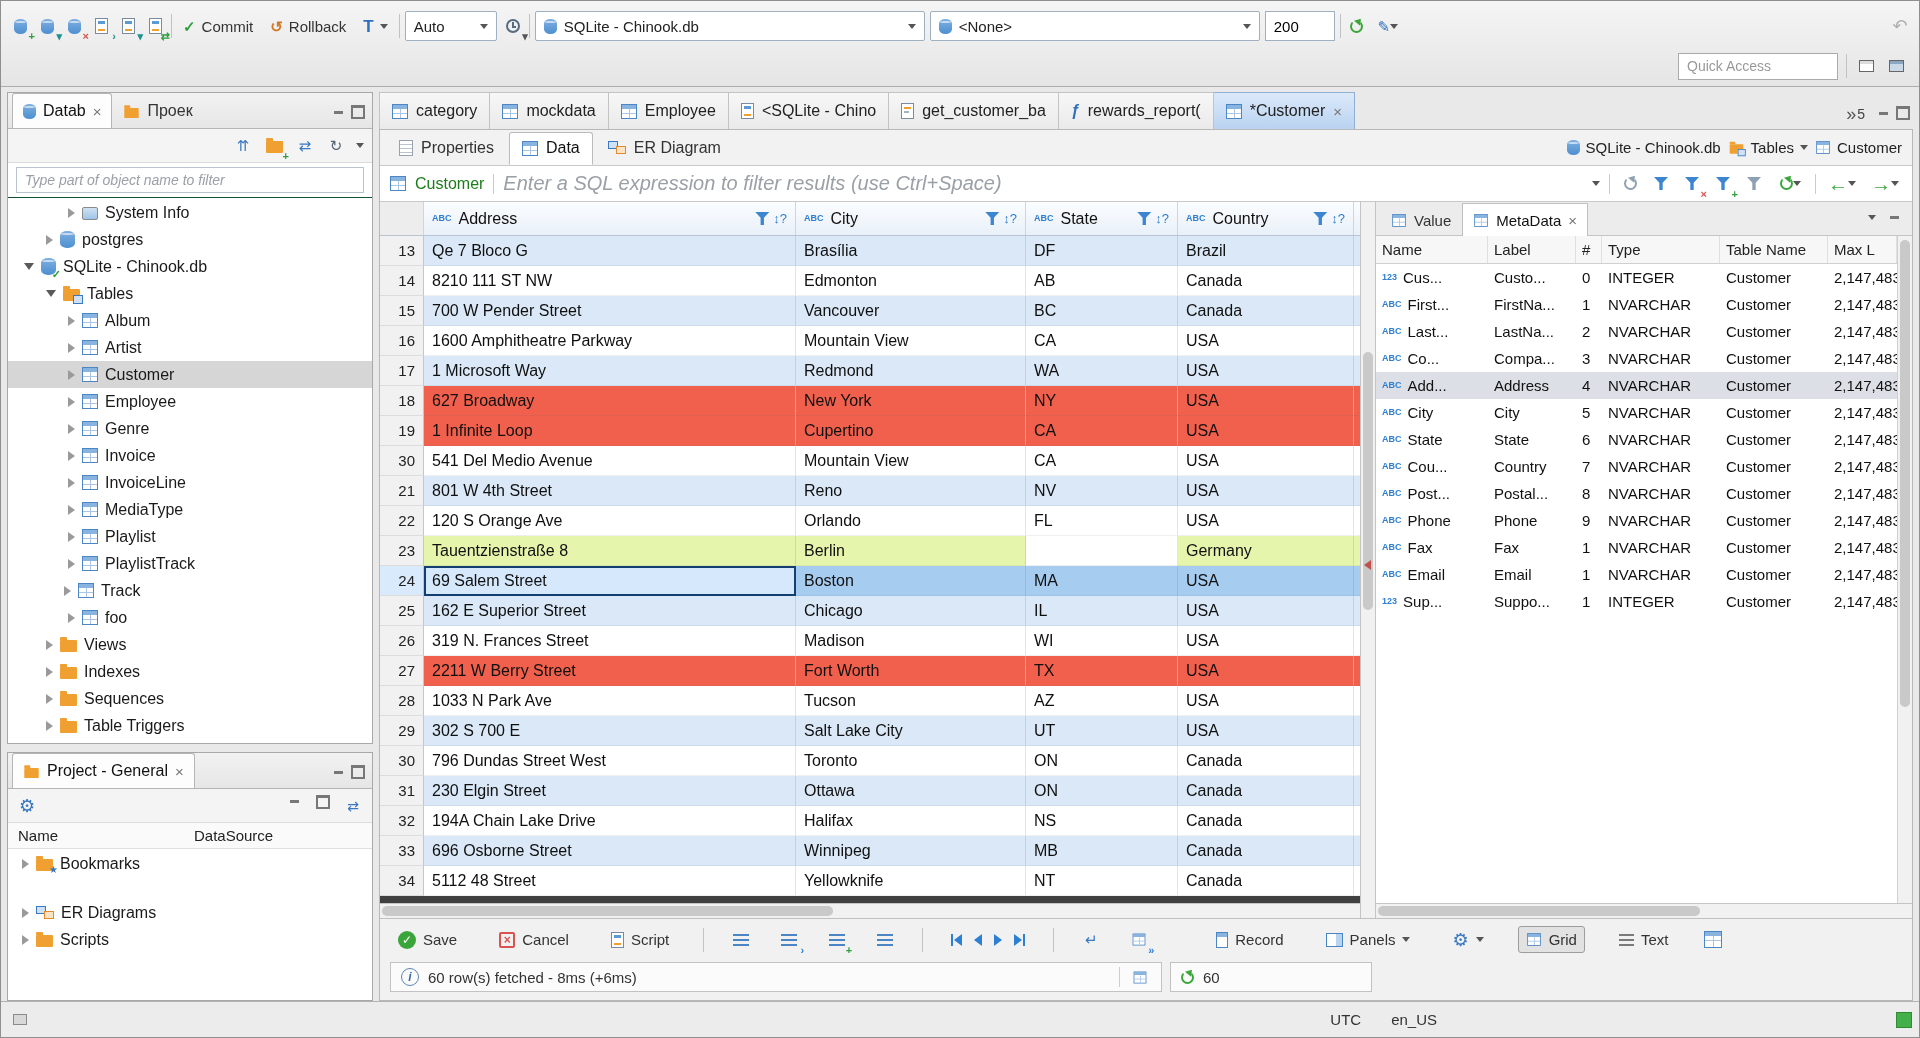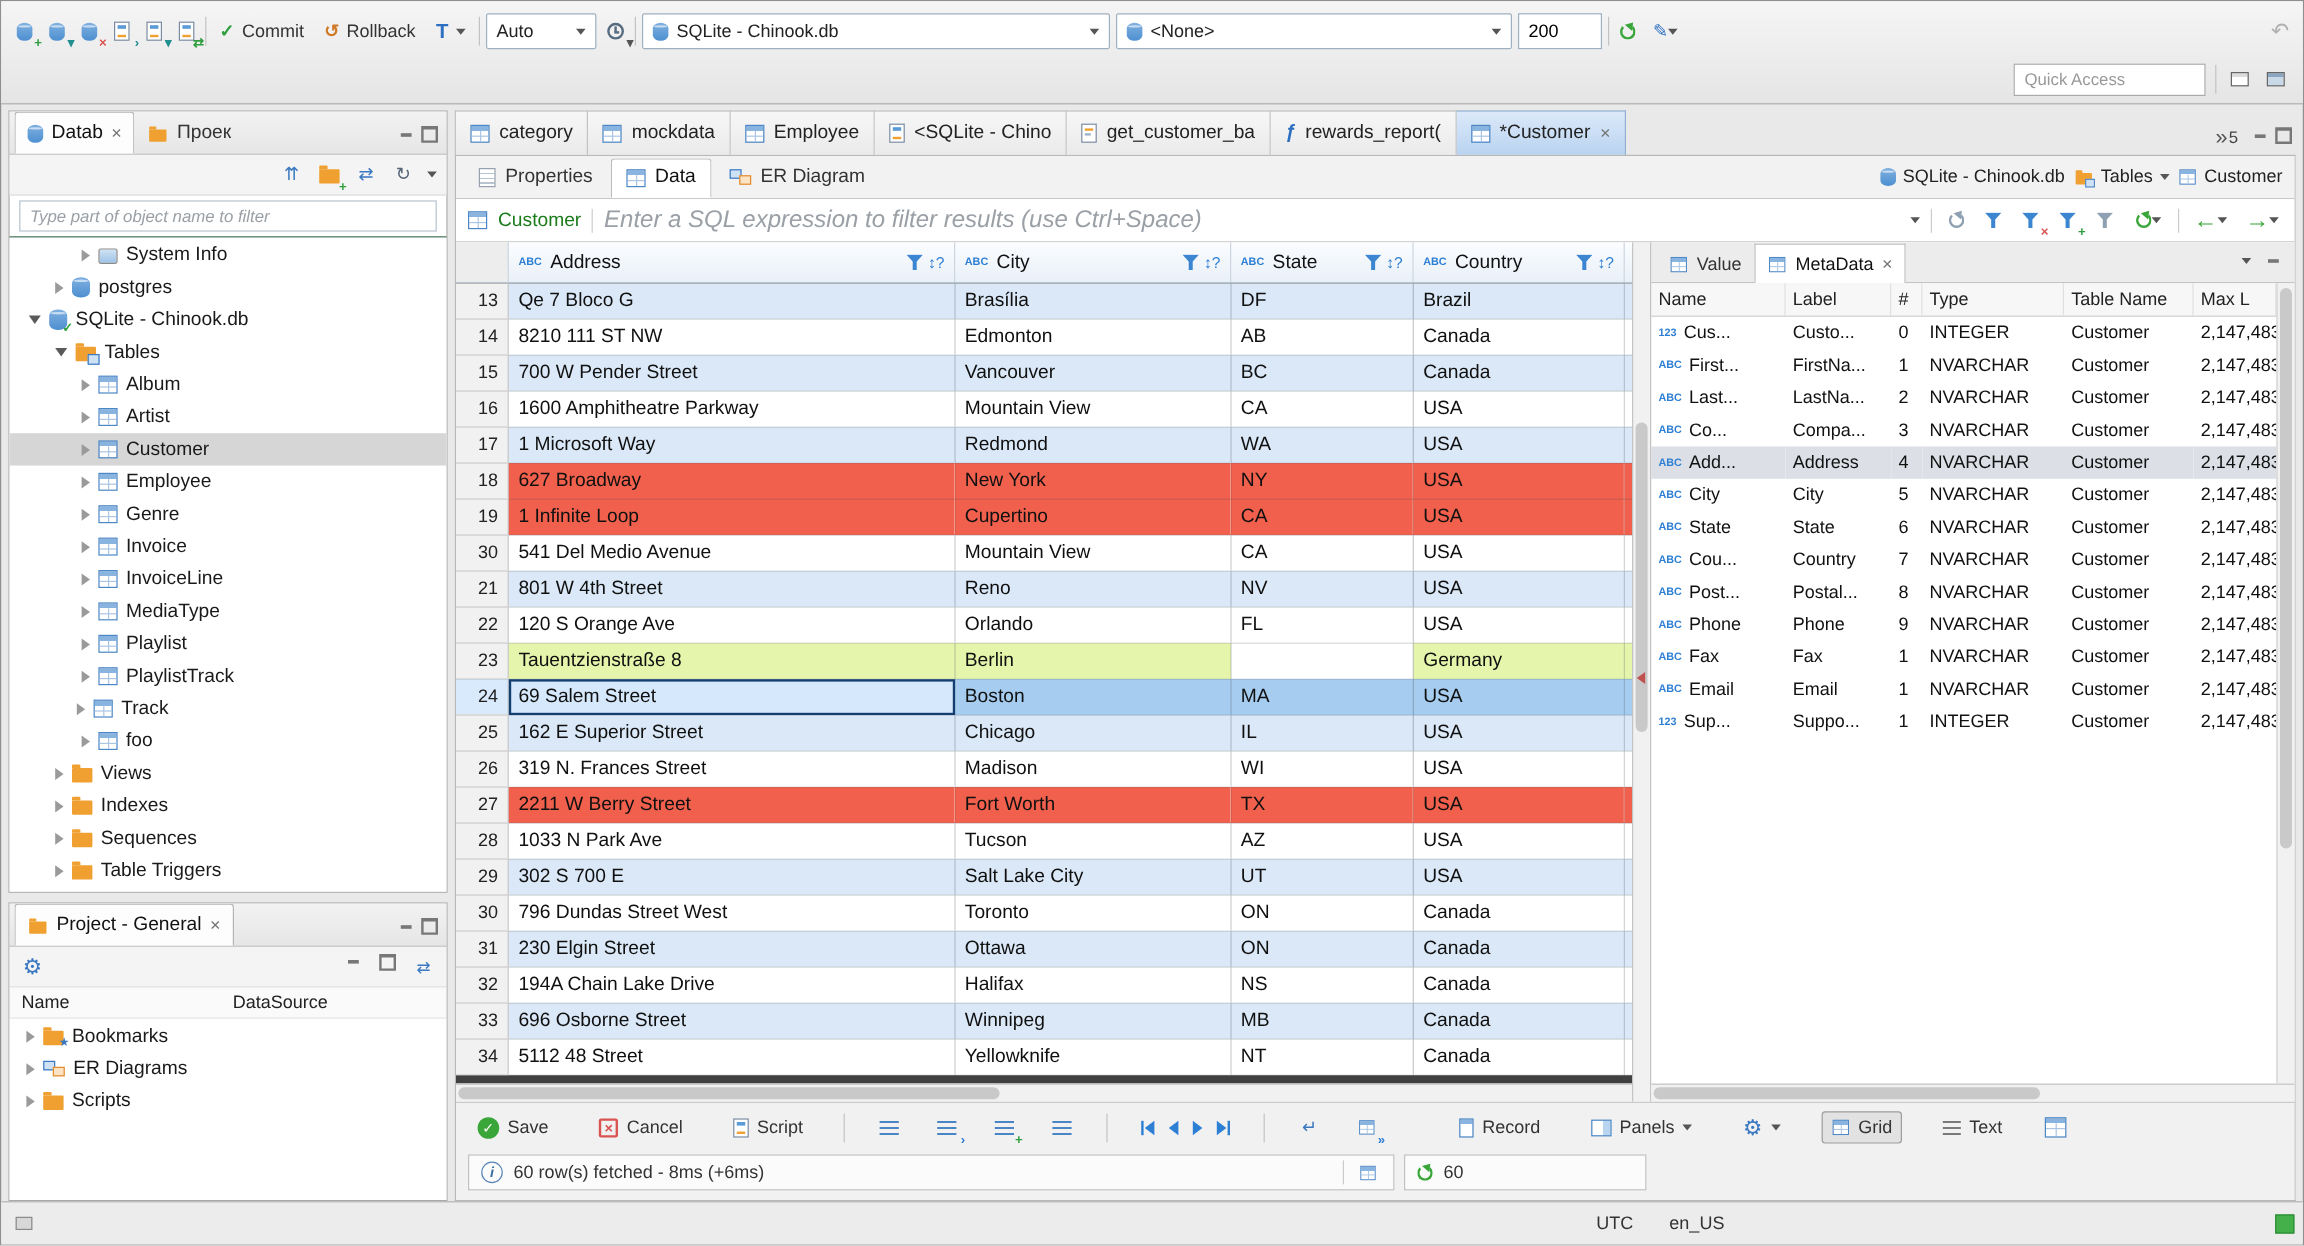--- a/index.html
+++ b/index.html
@@ -457,21 +457,21 @@
         <div class="proj-header">
           <span class="ph-name">Name</span>
           <span class="ph-ds">DataSource</span>
         </div>
         <div class="tree" id="proj-tree">
             <div class="tree-row" style="padding-left: 14px;">
               <span class="exp"></span>
               <span class="ic ic-folder bm"></span>
               <span class="tree-label">Bookmarks</span>
             </div>
-            <div class="tree-row" style="padding-left: 14px;">
+            <div class="tree-row" style="padding-left: 14px; margin-top: 22px;">
               <span class="exp"></span>
               <span class="ic ic-er"></span>
               <span class="tree-label">ER Diagrams</span>
             </div>
             <div class="tree-row" style="padding-left: 14px;">
               <span class="exp"></span>
               <span class="ic ic-folder"></span>
               <span class="tree-label">Scripts</span>
             </div>
           </div>

